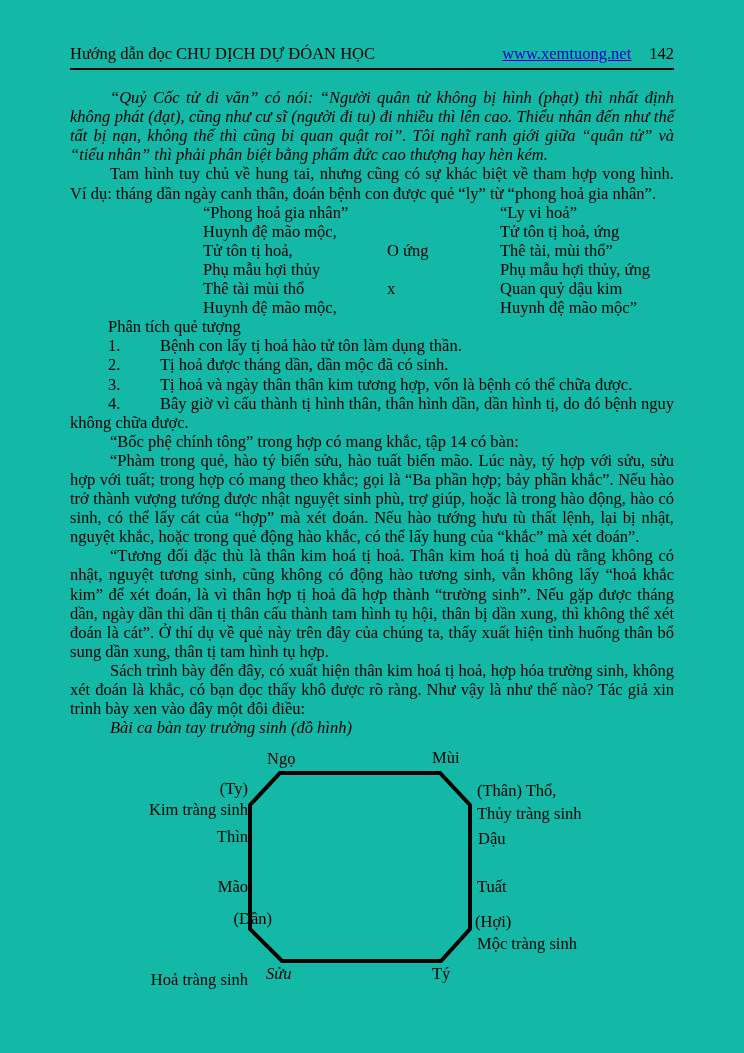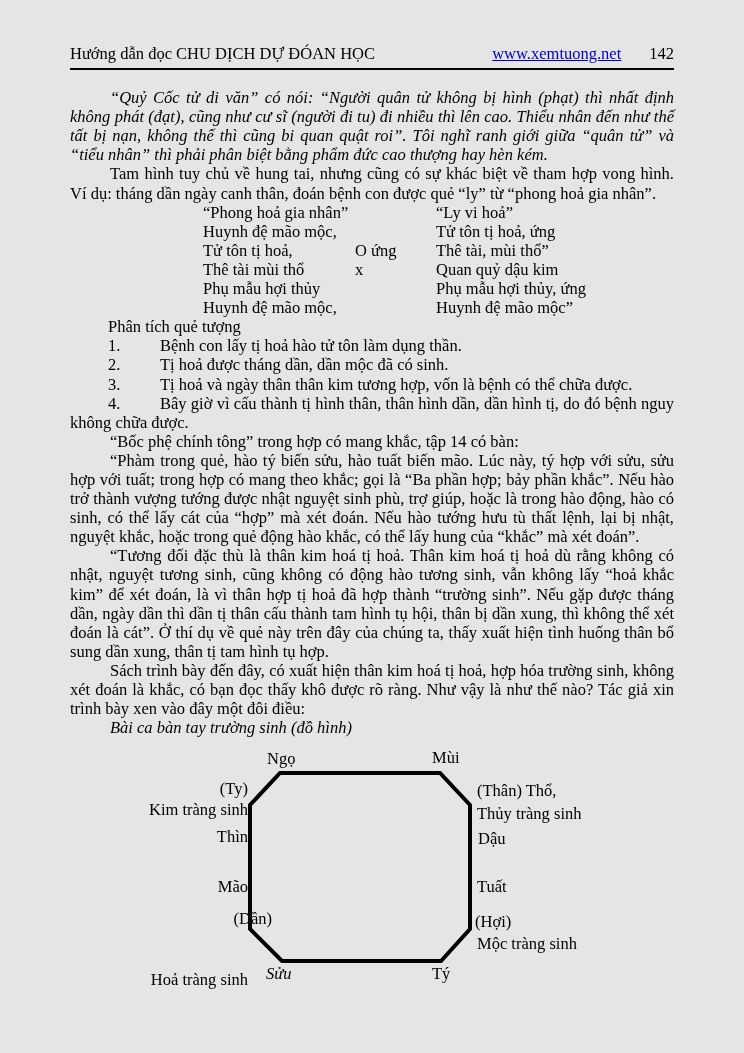--- a/index.html
+++ b/index.html
@@ -2,43 +2,43 @@
 <html><head>
 <meta charset="utf-8">
 <style>
   html,body { margin:0; padding:0; background:#ffffff; }
   .page {
     position:relative;
     width:744px; height:1053px;
     margin:0 auto;
     box-sizing:border-box;
     padding:0 70px;
-    background:#e5e5e5;
+    background:#14b8a6;
     color:#000;
     font-family:"Liberation Serif", serif;
     font-size:16.5px;
     line-height:19.1px;
     overflow:hidden;
   }
   .header {
     display:flex;
     align-items:baseline;
     padding-top:44px;
     padding-bottom:5px;
     border-bottom:2px solid #000;
   }
   .header .title { flex:1; }
   .header .site-link { color:#0000cc; text-decoration:underline; }
-  .header .page-num { margin-left:28px; }
+  .header .page-num { margin-left:18px; }
 
   .para { margin:0; text-indent:40px; text-align:justify; }
   .first-para { margin-top:18px;font-style:italic; }
 
   .hextable { margin-left:133px; }
-  .hexrow { display:flex; }
+  .hexrow { display:flex;gap:32px; }
   .hexrow .c1 { width:152px; }
   .hexrow .c2 { width:81px; }
   .hexrow .c3 { flex:1; }
 
   .heading-line { margin:0; text-indent:38px; }
   .li { margin:0; text-indent:38px; text-align:justify; }
   .li .num { display:inline-block; width:52px; text-indent:0; }
 
   .caption { margin:0; text-indent:40px; font-style:italic; }
 
@@ -70,28 +70,28 @@
       <span class="c1">Huynh đệ mão mộc,</span>
       <span class="c2"></span>
       <span class="c3">Tử tôn tị hoả, ứng</span>
     </div>
     <div class="hexrow">
       <span class="c1">Tử tôn tị hoả,</span>
       <span class="c2">O ứng</span>
       <span class="c3">Thê tài, mùi thổ”</span>
     </div>
     <div class="hexrow">
+      <span class="c1">Phụ mẫu hợi thủy</span>
+      <span class="c2"></span>
+      <span class="c3">Phụ mẫu hợi thủy, ứng</span>
+    </div>
+    <div class="hexrow">
       <span class="c1">Thê tài mùi thổ</span>
       <span class="c2">x</span>
       <span class="c3">Quan quỷ dậu kim</span>
-    </div>
-    <div class="hexrow">
-      <span class="c1">Phụ mẫu hợi thủy</span>
-      <span class="c2"></span>
-      <span class="c3">Phụ mẫu hợi thủy, ứng</span>
     </div>
     <div class="hexrow">
       <span class="c1">Huynh đệ mão mộc,</span>
       <span class="c2"></span>
       <span class="c3">Huynh đệ mão mộc”</span>
     </div>
   </div>
 
   <p class="heading-line">Phân tích quẻ tượng</p>
 

